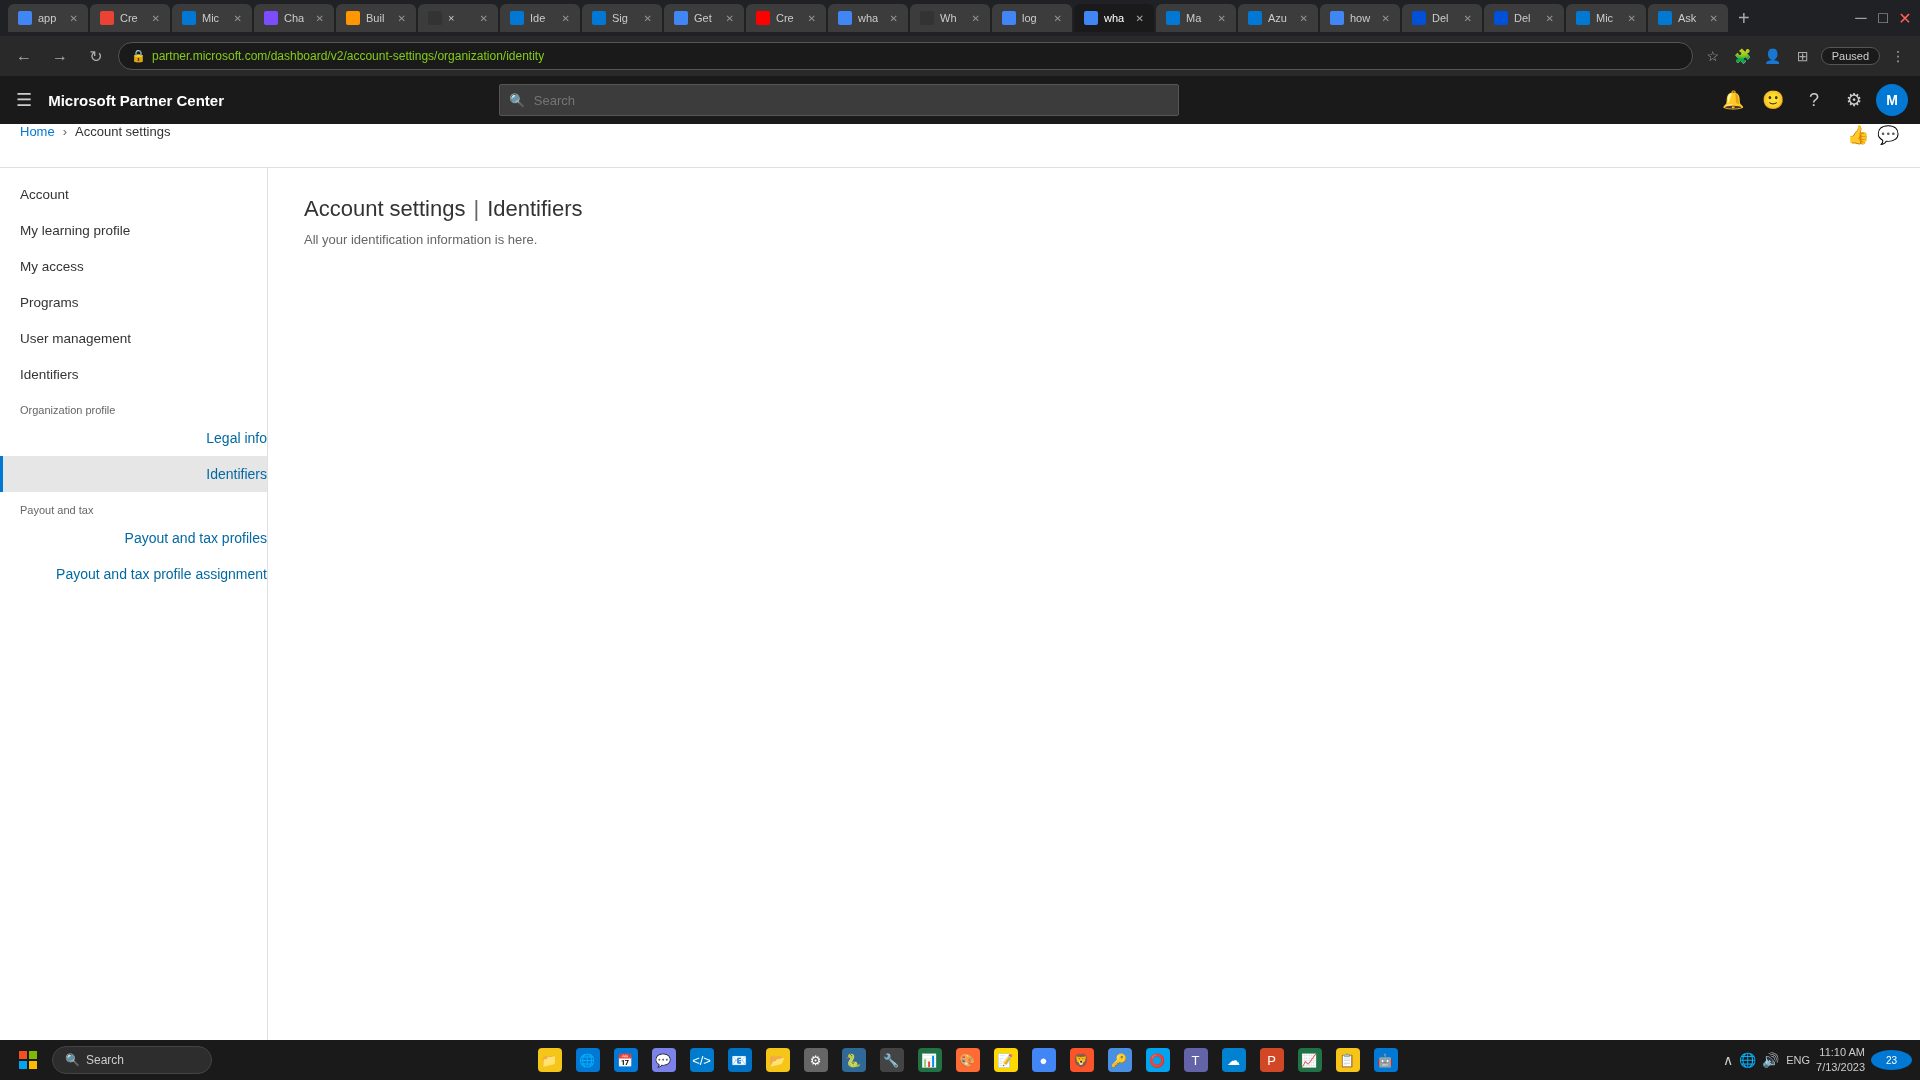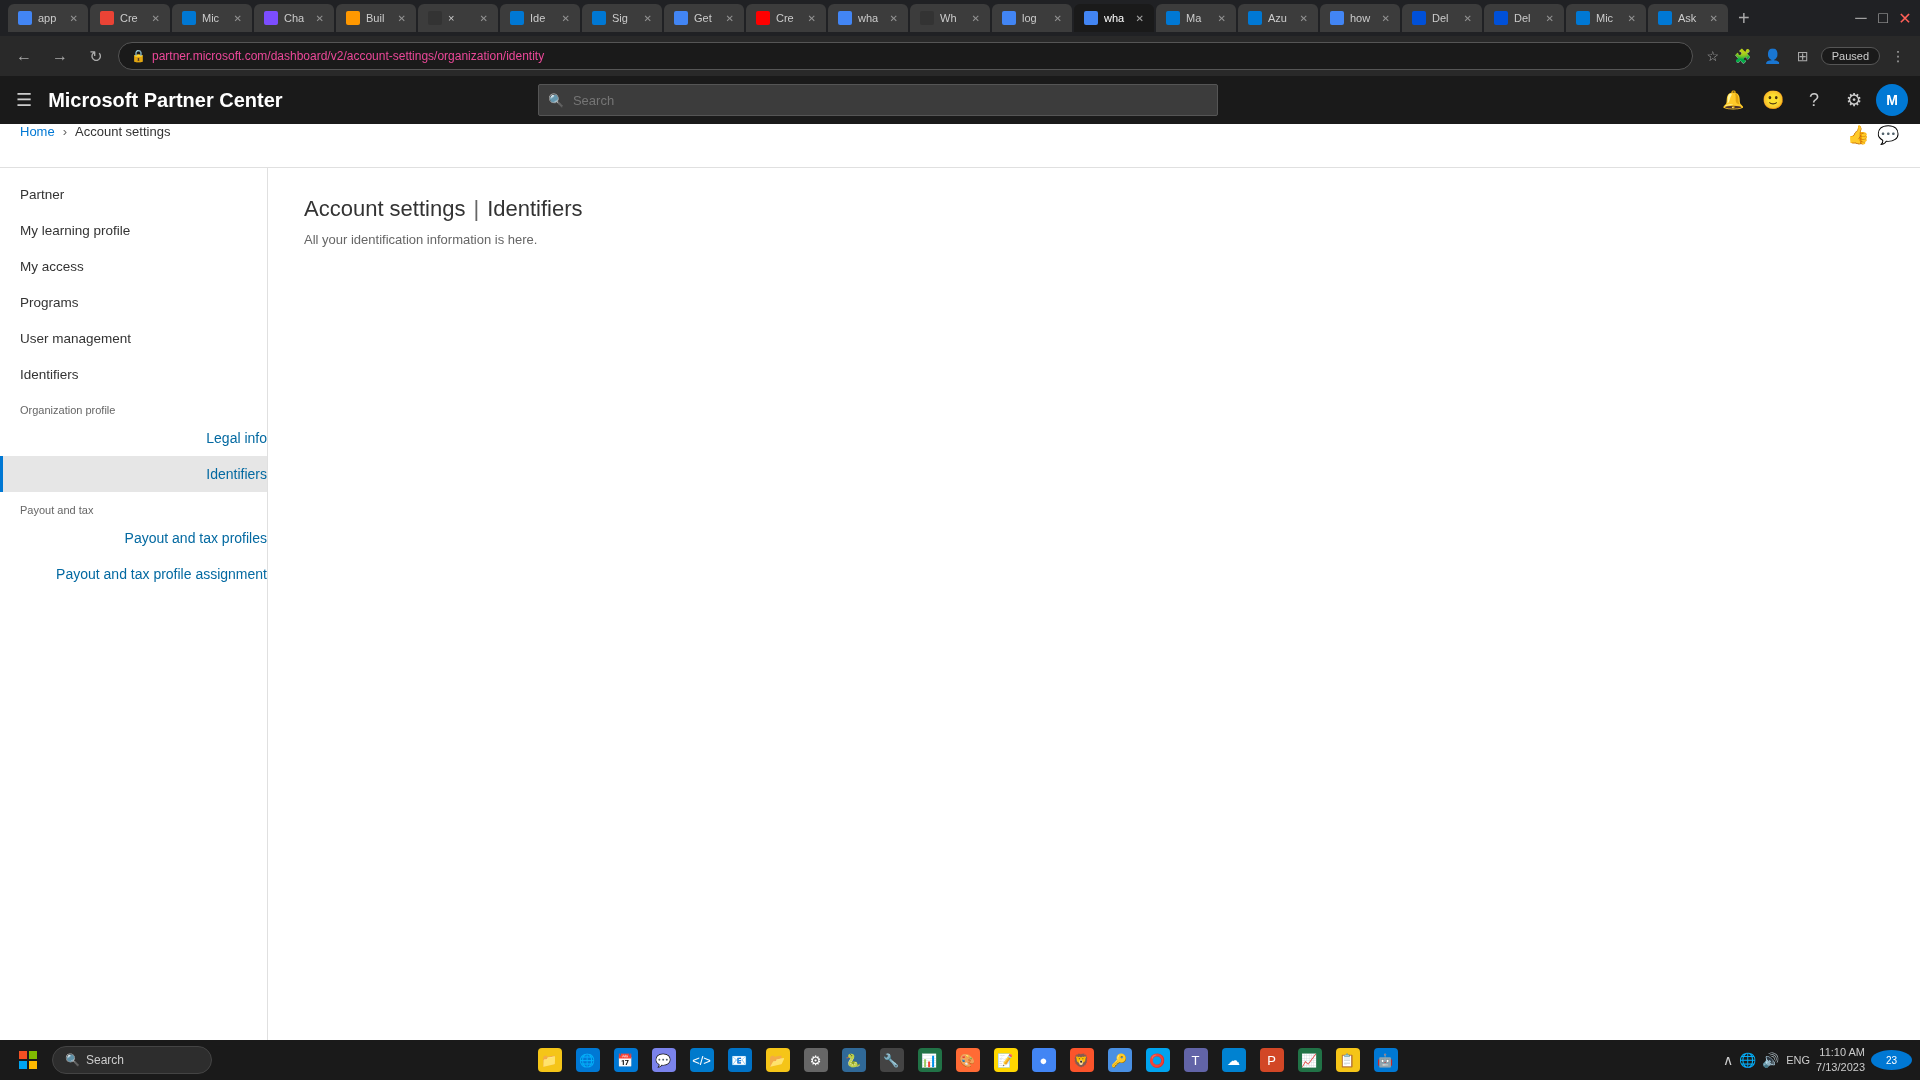--- a/index.html
+++ b/index.html
@@ -95,21 +95,21 @@
       border-radius: 20px;
       height: 28px;
       display: flex;
       align-items: center;
       padding: 0 12px;
       gap: 6px;
       color: #ccc;
       font-size: 12px;
     }
     .address-bar-icon { color: #888; font-size: 12px; }
-    .address-text { color: #ec4899; font-size: 12px; }
+    .address-text { color: #84cc16; font-size: 12px; }
     .browser-actions {
       display: flex;
       gap: 6px;
       align-items: center;
     }
     .browser-action-icon {
       color: #aaa;
       font-size: 14px;
       cursor: pointer;
       width: 24px;
@@ -142,21 +142,21 @@
       padding: 0 12px;
       gap: 12px;
     }
     .hamburger {
       font-size: 18px;
       cursor: pointer;
       color: #ccc;
       padding: 4px;
     }
     .app-logo {
-      font-size: 20px;
+      font-size: 15px;
       font-weight: 600;
       color: #fff;
       white-space: nowrap;
     }
     .header-search {
       flex: 1;
       max-width: 680px;
       margin: 0 auto;
       background: #3c3c3c;
       border: 1px solid #555;
@@ -565,21 +565,21 @@
   <div class="breadcrumb-actions">
     <span class="breadcrumb-action-btn">👍</span>
     <span class="breadcrumb-action-btn">💬</span>
   </div>
 </div>
 
 <div class="main-layout">
 
   <nav class="sidebar">
     <div class="sidebar-item">
-      <span>Partner</span>
+      <span>Account</span>
     </div>
     <div class="sidebar-item">
       <span>My learning profile</span>
     </div>
     <div class="sidebar-item">
       <span>My access</span>
     </div>
     <div class="sidebar-item">
       <span>Programs</span>
     </div>

